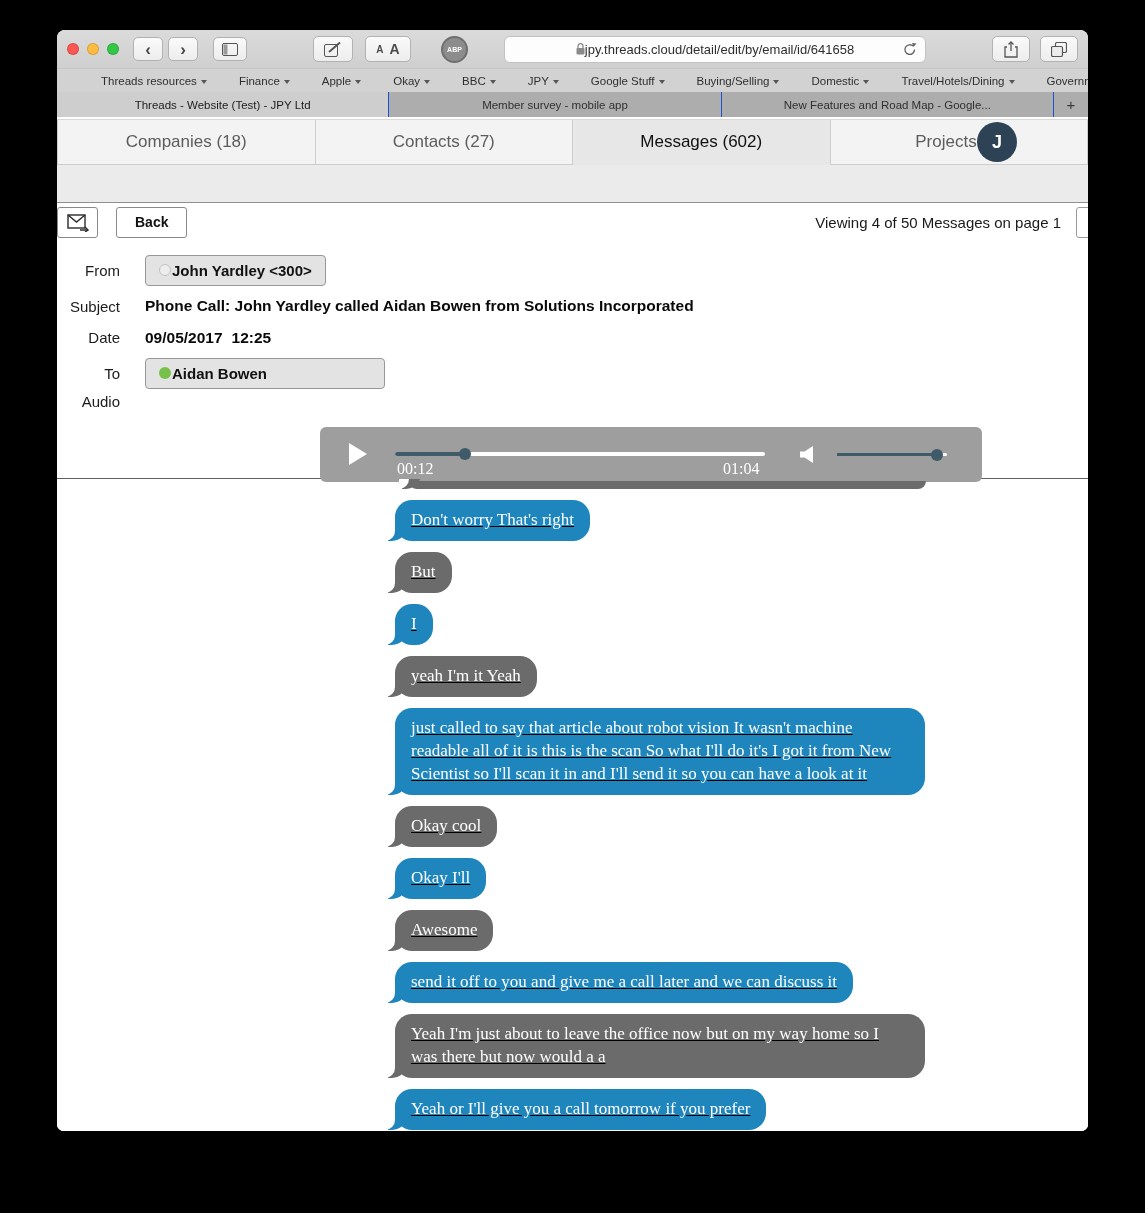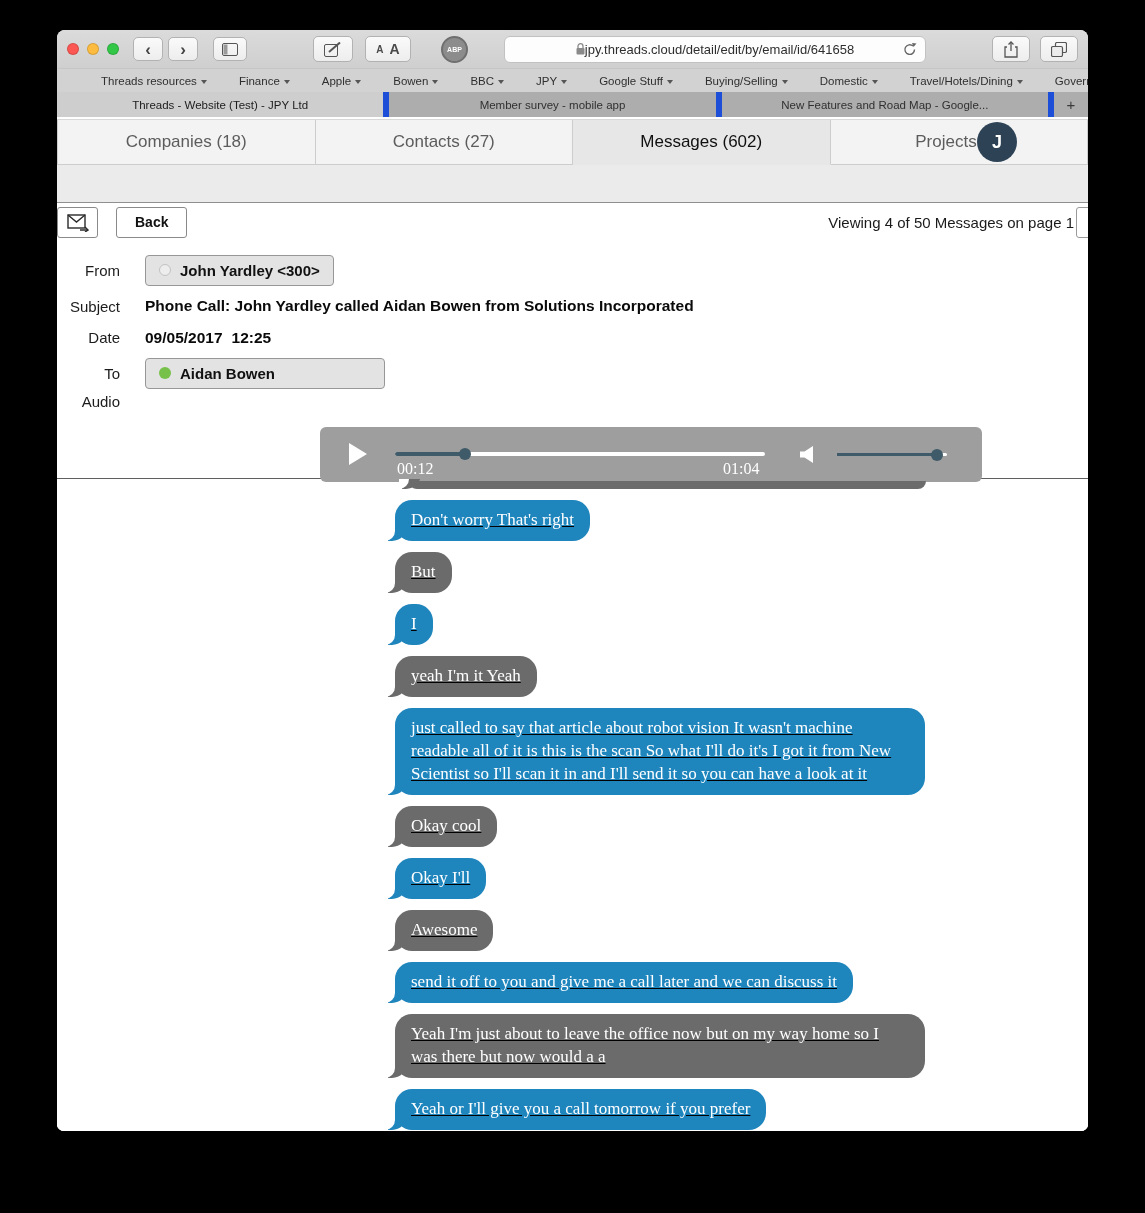--- a/index.html
+++ b/index.html
@@ -43,21 +43,21 @@
   .bmgrid { width:13px; height:10px;
             background-image:radial-gradient(circle, #666 1.1px, transparent 1.2px);
             background-size:4.3px 5px; }
   .bm { display:flex; align-items:center; gap:4px; white-space:nowrap; }
   .chev { width:0; height:0; border-left:3.5px solid transparent; border-right:3.5px solid transparent;
           border-top:4px solid #555; display:inline-block; margin-top:2px; }
   .bm-overflow { margin-left:auto; font-size:13px; color:#333; }
 
   .tabbar { height:25px; background:#b6b6b6; display:flex; flex:0 0 auto; }
   .btab { flex:1; display:flex; align-items:center; justify-content:center; font-size:11.5px;
-          color:#303030; background:#adadad; border-right:6px solid #1d4ed8;
+          color:#303030; background:#adadad; border-right:1px solid #1d4ed8;
           overflow:hidden; white-space:nowrap; text-overflow:ellipsis; padding:0 10px; }
   .btab span { overflow:hidden; white-space:nowrap; text-overflow:ellipsis; }
   .btab.active { background:#cecece; color:#1c1c1c; }
   .newtab { flex:0 0 34px; display:flex; align-items:center; justify-content:center;
             background:#adadad; color:#3a3a3a; font-size:15px; }
 
   
   .page { flex:1; background:#fff; display:flex; flex-direction:column; overflow:hidden; }
 
   .app-tabs { display:flex; height:46px; position:relative; margin-top:2px;
@@ -73,30 +73,30 @@
 
   .strip { height:38px; background:#ebebeb; border-bottom:1px solid #8f8f8f; flex:0 0 auto; }
 
   .toolbar { height:38px; background:#fff; display:flex; align-items:center; position:relative;
              flex:0 0 auto; }
   .envbtn { width:41px; height:31px; border:1px solid #8a8a8a; border-radius:3px; background:#fff;
             display:flex; align-items:center; justify-content:center; margin-top:1px; }
   .backbtn { height:31px; border:1px solid #8a8a8a; border-radius:3px; background:#fff;
              font-size:14px; font-weight:bold; color:#111; padding:0 18px; margin-left:18px;
              display:flex; align-items:center; }
-  .viewstatus { margin-left:auto; font-size:15px; color:#1a1a1a; padding-right:14px; }
+  .viewstatus { margin-left:auto; font-size:15px; color:#1a1a1a; padding-right:27px; }
   .partialbtn { position:absolute; right:-22px; top:4px; width:34px; height:31px;
                 border:1px solid #9a9a9a; border-radius:3px; background:#fff; }
 
   
   .form { flex:0 0 auto; padding-top:9px; height:237px; }
   .frow { display:flex; align-items:center; }
   .flabel { width:63px; text-align:right; font-size:15px; color:#1c1c1c; flex:0 0 63px; }
   .fval { margin-left:25px; }
-  .chip { display:inline-flex; align-items:center; gap:9px; height:31px; padding:0 13px;
+  .chip { display:inline-flex; align-items:center; gap:1px; height:31px; padding:0 13px;
           background:#e3e3e3; border:1px solid #979797; border-radius:4px;
           font-size:15px; font-weight:bold; color:#111; }
   .dot { width:12px; height:12px; border-radius:50%; }
   .dot.empty { background:#ededed; border:1px solid #c2c2c2; }
   .dot.green { background:var(--dot-green,#77c14a); }
   .row-from { height:40px; }
   .row-subject { height:32px; }
   .row-date { height:31px; }
   .row-to { height:40px; }
   .row-audio { height:28px; align-items:flex-start; }
@@ -221,21 +221,21 @@
       </span>
       <span class="bm">
         <span>Finance</span>
         <i class="chev"></i>
       </span>
       <span class="bm">
         <span>Apple</span>
         <i class="chev"></i>
       </span>
       <span class="bm">
-        <span>Bowen</span>
+        <span>Okay</span>
         <i class="chev"></i>
       </span>
       <span class="bm">
         <span>BBC</span>
         <i class="chev"></i>
       </span>
       <span class="bm">
         <span>JPY</span>
         <i class="chev"></i>
       </span>

